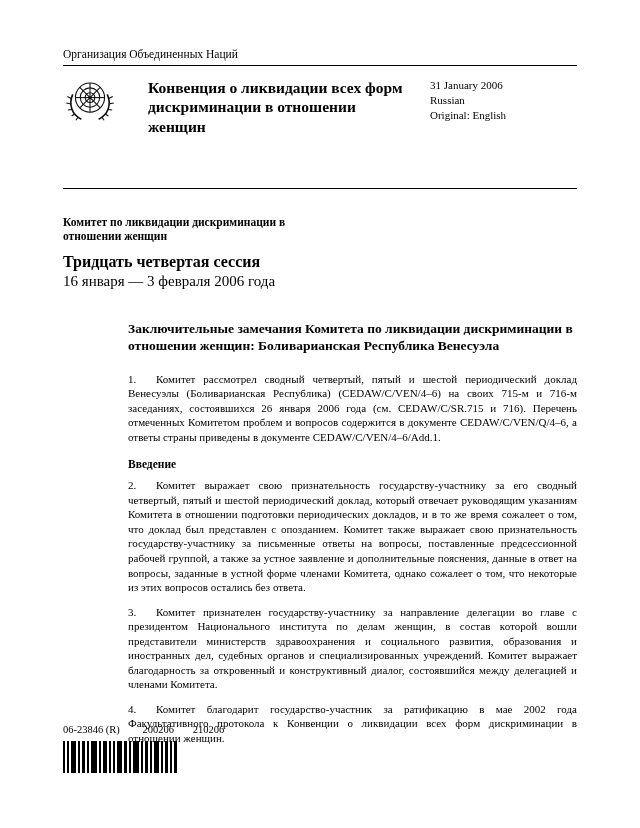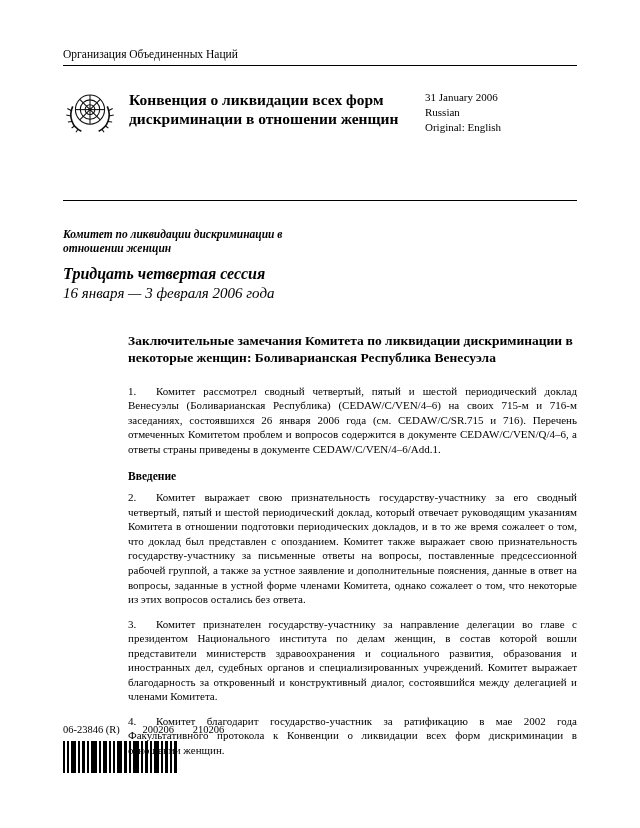--- a/index.html
+++ b/index.html
@@ -15,30 +15,30 @@
     overflow: hidden;
   }
   
   .top-row { display: flex; justify-content: space-between; align-items: flex-end; }
   .org-name { font-size: 11.5px; }
   .doc-symbol { white-space: nowrap; }
   .sym-main { font-size: 22px; letter-spacing: 0.5px; }
   .sym-suffix { font-size: 11px; }
   .rule-thin { border-top: 1px solid #000; margin-top: 5px; }
   
-  .masthead { display: flex; margin-top: 22px; min-height: 112px; }
+  .masthead { display: flex; margin-top: 10px; min-height: 112px; gap: 19px; }
   .emblem { width: 54px; flex: 0 0 54px; }
   .conv-title {
     font-size: 15.5px; line-height: 1.25; font-weight: bold;
     width: 272px; margin: 2px 0 0 12px;
   }
   .distr-block { margin-left: auto; width: 152px; font-size: 11px; line-height: 1.35; padding-top: 2px; }
   .rule-mid { border-top: 1.5px solid #000; }
   
-  .committee-block { margin-top: 26px; font-style: italic; }
+  .committee-block { margin-top: 26px; }
   .committee-name { font-weight: bold; font-size: 11.5px; line-height: 1.25; width: 252px; }
   .session-name { font-weight: bold; font-size: 16px; margin-top: 9px; }
   .session-dates { font-size: 15px; margin-top: 2px; }
   
   .main { margin-left: 65px; width: 449px; margin-top: 30px; }
   .main-title { font-size: 13.5px; font-weight: bold; line-height: 1.3; margin: 0 0 17px 0; }
   .para { font-size: 11px; line-height: 1.32; text-align: justify; margin: 0 0 10px 0; }
   .pnum { display: inline-block; width: 28px; }
   .intro-heading { font-size: 11.5px; font-weight: bold; margin: 14px 0 8px 0; }
   
@@ -100,21 +100,21 @@
 
   <div class="rule-mid"></div>
 
   <div class="committee-block">
     <div class="committee-name">Комитет по ликвидации дискриминации в отношении женщин</div>
     <div class="session-name">Тридцать четвертая сессия</div>
     <div class="session-dates">16 января — 3 февраля 2006 года</div>
   </div>
 
   <div class="main">
-    <h2 class="main-title">Заключительные замечания Комитета по ликвидации дискриминации в некоторые женщин: Боливарианская Республика Венесуэла</h2>
+    <h2 class="main-title">Заключительные замечания Комитета по ликвидации дискриминации в отношении женщин: Боливарианская Республика Венесуэла</h2>
 
     <p class="para"><span class="pnum">1.</span><span>Комитет рассмотрел сводный четвертый, пятый и шестой периодический доклад Венесуэлы (Боливарианская Республика) (CEDAW/C/VEN/4–6) на своих 715-м и 716-м заседаниях, состоявшихся 26 января 2006 года (см. CEDAW/C/SR.715 и 716). Перечень отмеченных Комитетом проблем и вопросов содержится в документе CEDAW/C/VEN/Q/4–6, а ответы страны приведены в документе CEDAW/C/VEN/4–6/Add.1.</span></p>
 
     <h3 class="intro-heading">Введение</h3>
 
     <p class="para"><span class="pnum">2.</span><span>Комитет выражает свою признательность государству-участнику за его сводный четвертый, пятый и шестой периодический доклад, который отвечает руководящим указаниям Комитета в отношении подготовки периодических докладов, и в то же время сожалеет о том, что доклад был представлен с опозданием. Комитет также выражает свою признательность государству-участнику за письменные ответы на вопросы, поставленные предсессионной рабочей группой, а также за устное заявление и дополнительные пояснения, данные в ответ на вопросы, заданные в устной форме членами Комитета, однако сожалеет о том, что некоторые из этих вопросов остались без ответа.</span></p>
 
     <p class="para"><span class="pnum">3.</span><span>Комитет признателен государству-участнику за направление делегации во главе с президентом Национального института по делам женщин, в состав которой вошли представители министерств здравоохранения и социального развития, образования и иностранных дел, судебных органов и специализированных учреждений. Комитет выражает благодарность за откровенный и конструктивный диалог, состоявшийся между делегацией и членами Комитета.</span></p>
 
     <p class="para"><span class="pnum">4.</span><span>Комитет благодарит государство-участник за ратификацию в мае 2002 года Факультативного протокола к Конвенции о ликвидации всех форм дискриминации в отношении женщин.</span></p>

